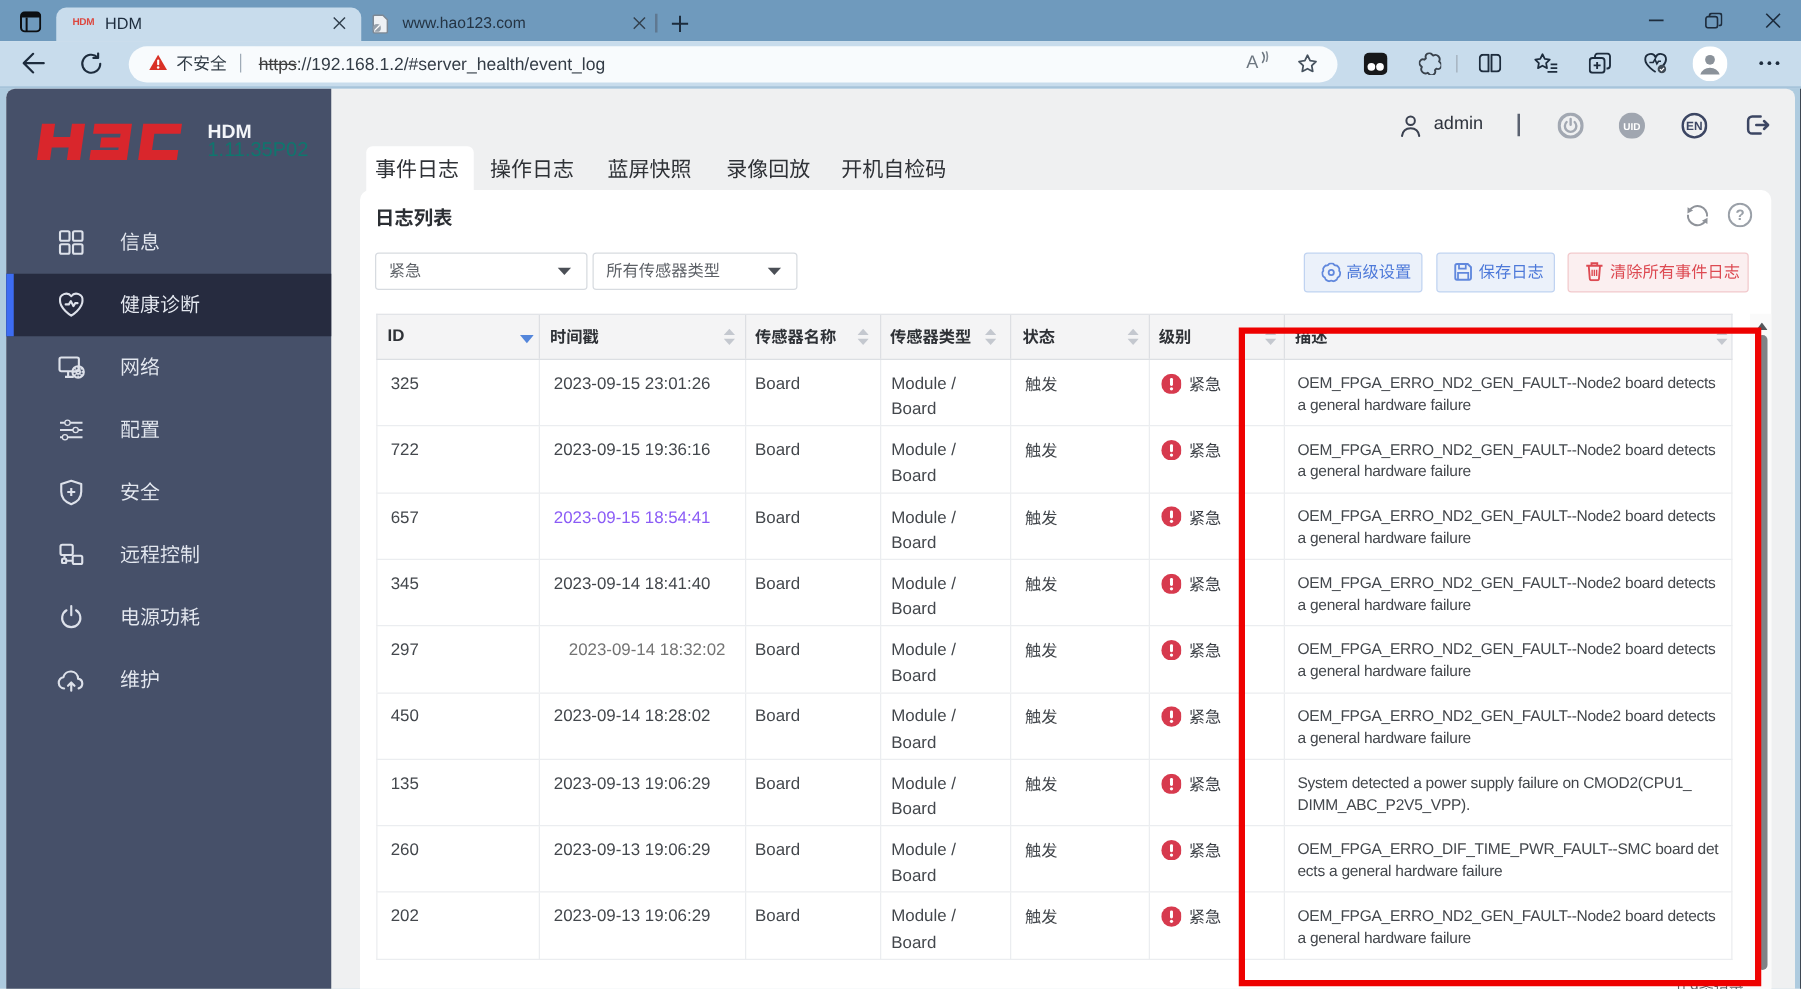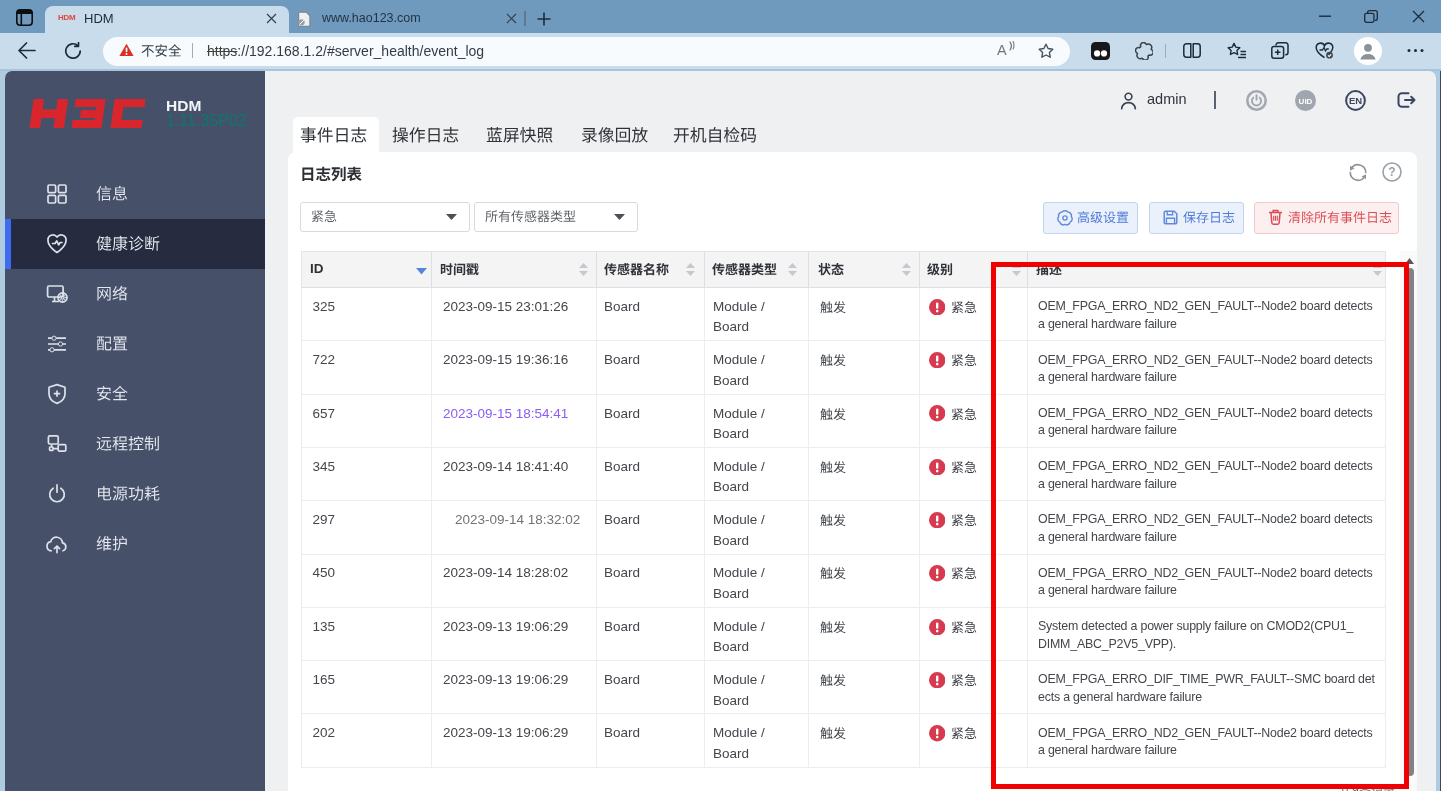--- a/index.html
+++ b/index.html
@@ -765,21 +765,21 @@
 <div style="position:absolute;left:1038.0px;top:634.5px;height:18.6px;line-height:18.6px;font-size:12.4px;font-weight:400;color:#43474c;font-family:Liberation Sans,sans-serif;white-space:nowrap;letter-spacing:-0.2px;">DIMM_ABC_P2V5_VPP).</div>
 <div style="position:absolute;left:431.0px;top:661.1px;width:1.0px;height:53.3px;background:#ebedf0;"></div>
 <div style="position:absolute;left:596.0px;top:661.1px;width:1.0px;height:53.3px;background:#ebedf0;"></div>
 <div style="position:absolute;left:704.0px;top:661.1px;width:1.0px;height:53.3px;background:#ebedf0;"></div>
 <div style="position:absolute;left:808.0px;top:661.1px;width:1.0px;height:53.3px;background:#ebedf0;"></div>
 <div style="position:absolute;left:919.0px;top:661.1px;width:1.0px;height:53.3px;background:#ebedf0;"></div>
 <div style="position:absolute;left:1027.0px;top:661.1px;width:1.0px;height:53.3px;background:#ebedf0;"></div>
 <div style="position:absolute;left:301.0px;top:661.1px;width:1.0px;height:53.3px;background:#ebedf0;"></div>
 <div style="position:absolute;left:1385.0px;top:661.1px;width:1.0px;height:53.3px;background:#ebedf0;"></div>
 <div style="position:absolute;left:301.0px;top:713.4px;width:1085.0px;height:1.0px;background:#ebedf0;"></div>
-<div style="position:absolute;left:312.5px;top:670.0px;height:20.2px;line-height:20.2px;font-size:13.5px;font-weight:400;color:#43474c;font-family:Liberation Sans,sans-serif;white-space:nowrap;">165</div>
+<div style="position:absolute;left:312.5px;top:670.0px;height:20.2px;line-height:20.2px;font-size:13.5px;font-weight:400;color:#43474c;font-family:Liberation Sans,sans-serif;white-space:nowrap;">260</div>
 <div style="position:absolute;left:443.0px;top:670.0px;height:20.2px;line-height:20.2px;font-size:13.5px;font-weight:400;color:#43474c;font-family:Liberation Sans,sans-serif;white-space:nowrap;">2023-09-13 19:06:29</div>
 <div style="position:absolute;left:604.0px;top:670.0px;height:20.2px;line-height:20.2px;font-size:13.5px;font-weight:400;color:#43474c;font-family:Liberation Sans,sans-serif;white-space:nowrap;">Board</div>
 <div style="position:absolute;left:713.0px;top:670.0px;height:20.2px;line-height:20.2px;font-size:13.5px;font-weight:400;color:#43474c;font-family:Liberation Sans,sans-serif;white-space:nowrap;">Module /</div>
 <div style="position:absolute;left:713.0px;top:690.5px;height:20.2px;line-height:20.2px;font-size:13.5px;font-weight:400;color:#43474c;font-family:Liberation Sans,sans-serif;white-space:nowrap;">Board</div>
 <svg style="position:absolute;left:820.0px;top:671.0px" width="26" height="18">
     <g fill="#43474c" transform="translate(0,14.11) scale(0.013000,-0.013000)">
       <use href="#c89e6" x="0"></use>
       <use href="#c53d1" x="1000"></use>
     </g>
   </svg>

